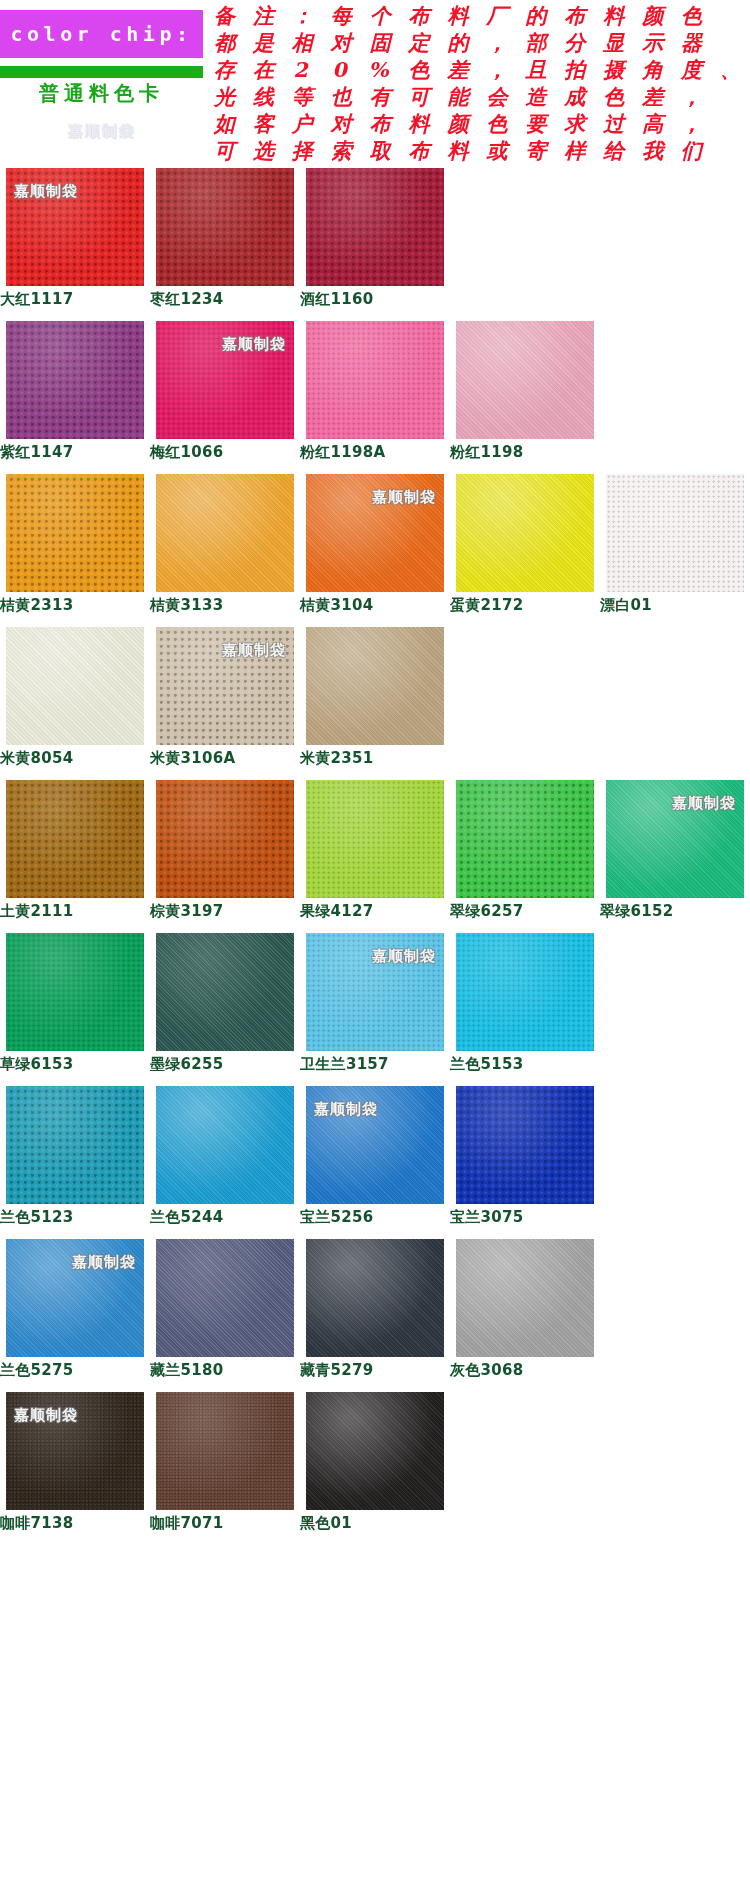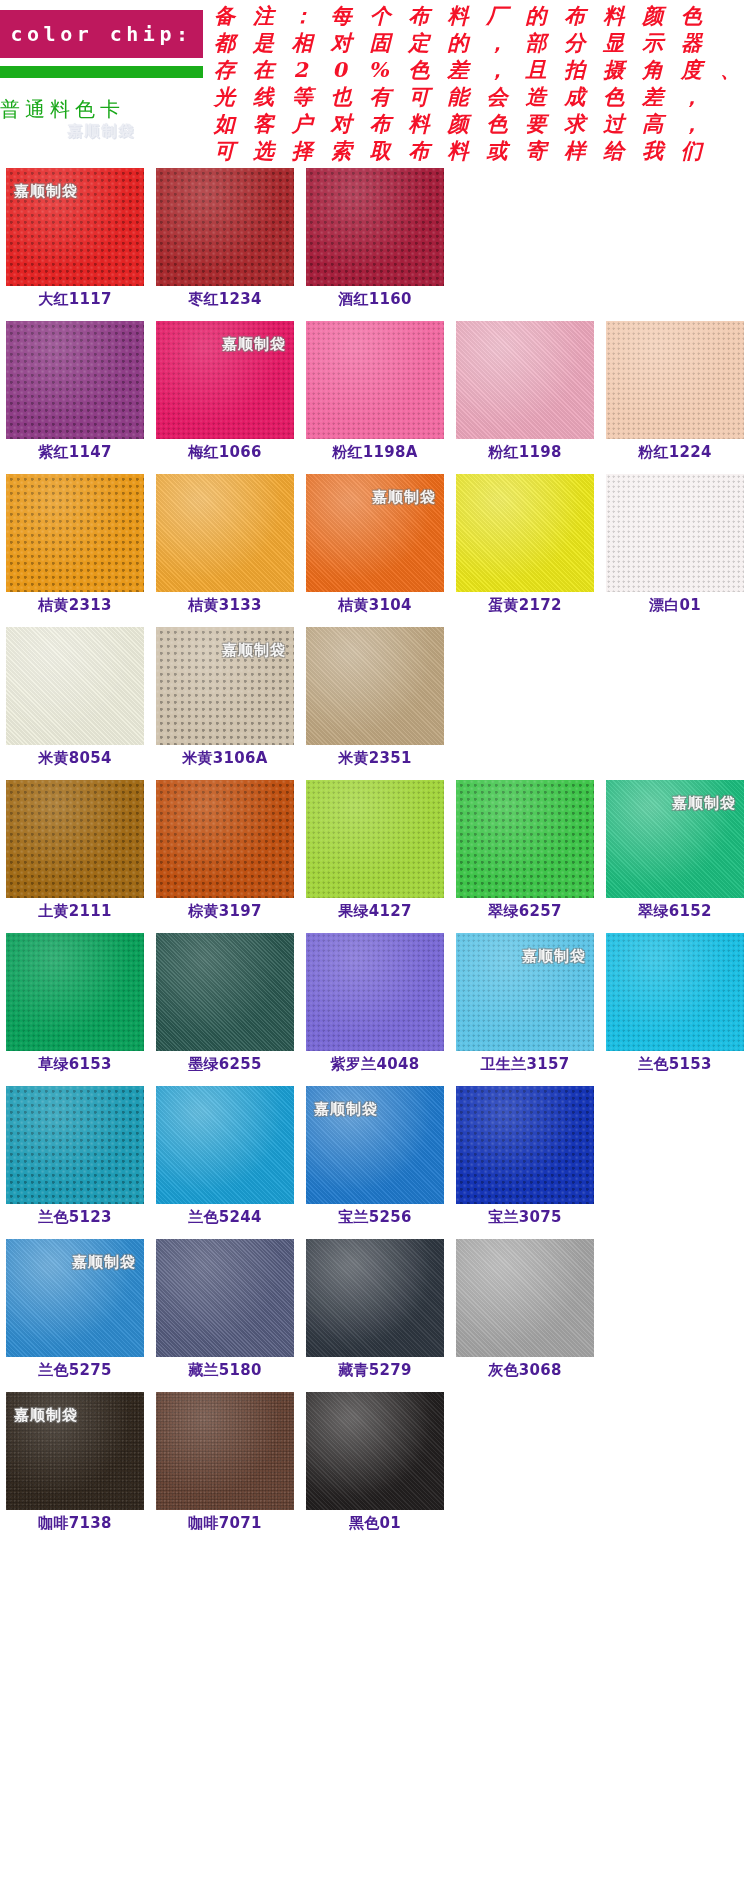--- a/index.html
+++ b/index.html
@@ -10,35 +10,35 @@
     overflow:hidden; position:relative;
   }
 
   
   .header { position:relative; width:750px; height:165px; background:#fff; }
 
   .header-left { position:absolute; left:0; top:0; width:205px; height:165px; }
 
   .brand-bar {
     position:absolute; left:0; top:10px; width:203px; height:48px;
-    background:#be185d;
+    background:#d946ef;
     display:flex; align-items:center; justify-content:center;
   }
   .brand-bar .txt {
     color:#ffffff; font-size:20px; font-weight:700;
     letter-spacing:4.5px; white-space:nowrap;
     font-family:"DejaVu Sans Mono","Liberation Mono",monospace;
   }
   .brand-rule {
     position:absolute; left:0; top:66px; width:203px; height:12px;
     background:#1aad1a;
   }
   .brand-sub {
-    position:absolute; left:0; top:96px; width:203px;
-    text-align:left; color:#1aa81a; font-size:20px; font-weight:400;
+    position:absolute; left:0; top:80px; width:203px;
+    text-align:center; color:#1aa81a; font-size:20px; font-weight:700;
     letter-spacing:5px;
     font-family:"DejaVu Sans","Liberation Sans",sans-serif;
   }
   .brand-watermark {
     position:absolute; left:0; top:122px; width:203px;
     text-align:center; font-size:15px; font-weight:700; letter-spacing:2px;
     color:#eceef4;
     text-shadow:0 0 1px #d7dbe6, 1px 1px 0 #dfe3ec;
     font-family:"DejaVu Sans","Liberation Sans",sans-serif;
   }
@@ -125,21 +125,21 @@
     text-shadow:
       -1px -1px 0 rgba(120,120,120,.55), 1px -1px 0 rgba(120,120,120,.55),
       -1px  1px 0 rgba(120,120,120,.55), 1px  1px 0 rgba(120,120,120,.55);
     font-family:"DejaVu Sans","Liberation Sans",sans-serif;
     white-space:nowrap;
   }
   .wm.right { left:auto; right:8px; }
 
   .label {
     position:absolute; left:0; top:122px; width:150px;
-    text-align:center; font-size:15px; font-weight:700; color:#4c1d95;
+    font-size:15px; font-weight:700; color:#14532d;
     letter-spacing:.3px;
     font-family:"DejaVu Sans","Liberation Sans",sans-serif;
   }
 </style>
 </head>
 <body>
 
 <div class="header">
 
   <div class="header-left">
@@ -280,26 +280,20 @@
           <div class="base tex-fine" style="background: rgb(242, 108, 163);"></div>
         </div>
         <div class="label">粉红1198A</div>
       </div>
       <div class="cell">
         <div class="chip sheen">
           <div class="base tex-soft" style="background: rgb(237, 168, 189);"></div>
         </div>
         <div class="label">粉红1198</div>
       </div>
-      <div class="cell">
-        <div class="chip sheen">
-          <div class="base tex-fine" style="background: rgb(242, 205, 180);"></div>
-        </div>
-        <div class="label">粉红1224</div>
-      </div>
     </div>
     <div class="row">
       <div class="cell">
         <div class="chip sheen">
           <div class="base tex-dot" style="background: rgb(232, 153, 26);"></div>
         </div>
         <div class="label">桔黄2313</div>
       </div>
       <div class="cell">
         <div class="chip sheen">
@@ -386,26 +380,20 @@
         <div class="chip sheen">
           <div class="base tex-fine" style="background: rgb(10, 160, 90);"></div>
         </div>
         <div class="label">草绿6153</div>
       </div>
       <div class="cell">
         <div class="chip sheen">
           <div class="base tex-twill" style="background: rgb(43, 90, 82);"></div>
         </div>
         <div class="label">墨绿6255</div>
-      </div>
-      <div class="cell">
-        <div class="chip sheen">
-          <div class="base tex-fine" style="background: rgb(122, 106, 214);"></div>
-        </div>
-        <div class="label">紫罗兰4048</div>
       </div>
       <div class="cell">
         <div class="chip sheen">
           <div class="base tex-fine" style="background: rgb(94, 196, 230);"></div>
           <span class="wm right">嘉顺制袋</span>
         </div>
         <div class="label">卫生兰3157</div>
       </div>
       <div class="cell">
         <div class="chip sheen">

